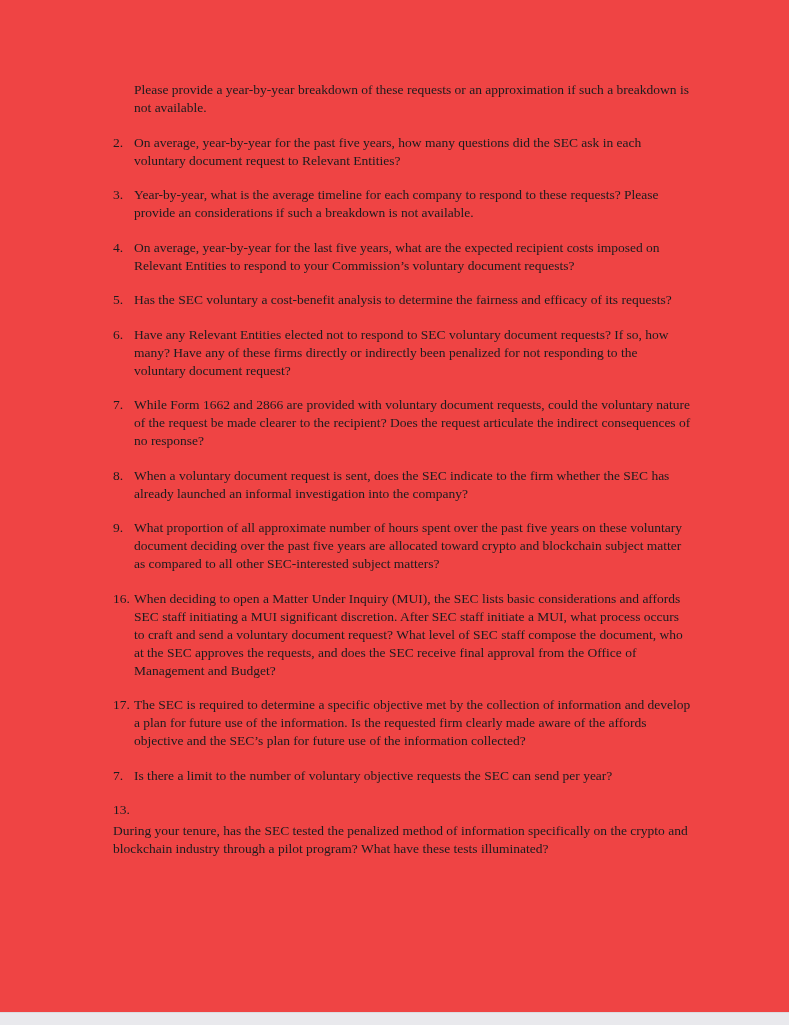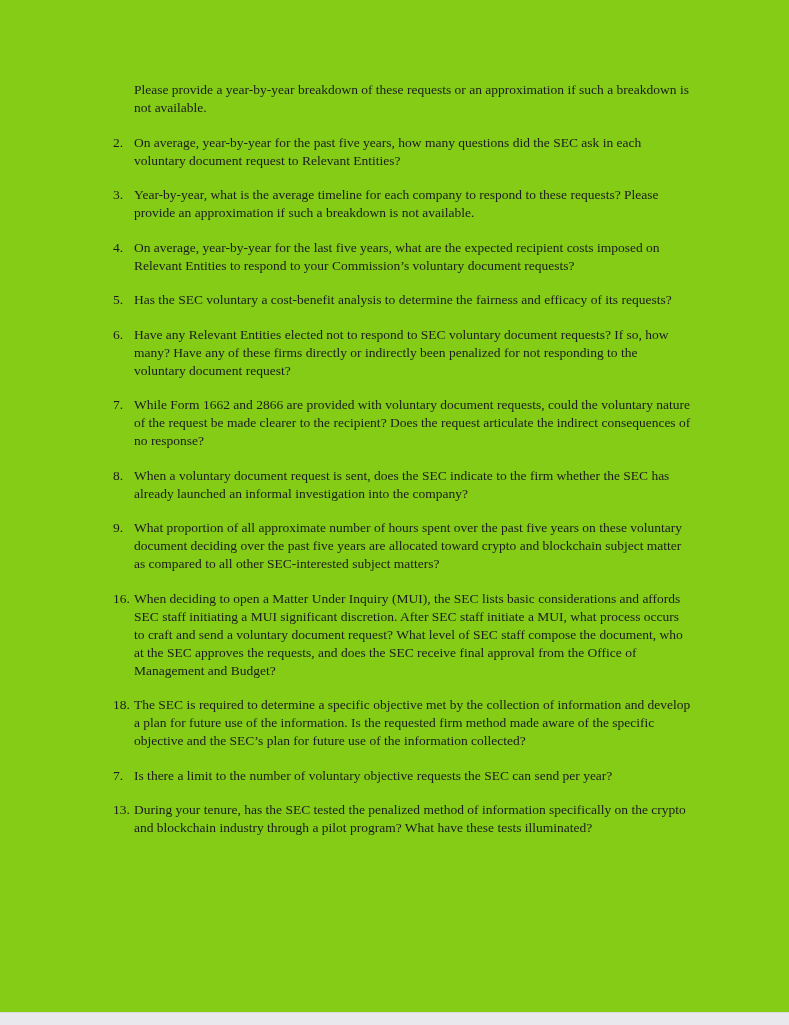--- a/index.html
+++ b/index.html
@@ -10,40 +10,40 @@
   body {
     width: 789px;
     height: 1025px;
     position: relative;
     overflow: hidden;
     font-family: "Liberation Serif", "DejaVu Serif", serif;
   }
   .page {
     position: absolute;
     inset: 0;
-    background: #84cc16;
+    background: #ef4444;
   }
   .content {
     position: absolute;
     left: 113px;
     top: 81px;
     width: 578px;
     color: #1c1c1e;
     font-size: 13.5px;
     line-height: 18px;
     text-align: left;
   }
   .intro {
     margin: 0 0 16.5px 21px;
   }
   .q {
     display: flex;
     margin: 0 0 16.5px 0;
   }
-  .q:last-child { margin-bottom: 16px; }
+  .q:last-child { margin-bottom: 16px; flex-direction: column; }
   .q-num {
     flex: 0 0 21px;
     width: 21px;
   }
   .q-text {
     flex: 1;
   }
   .page-gap {
     position: absolute;
     left: 0;
@@ -62,21 +62,21 @@
 
     <p class="intro">Please provide a year-by-year breakdown of these requests or an approximation if such a breakdown is not available.</p>
 
     <div class="q">
       <span class="q-num">2.</span>
       <span class="q-text">On average, year-by-year for the past five years, how many questions did the SEC ask in each voluntary document request to Relevant Entities?</span>
     </div>
 
     <div class="q">
       <span class="q-num">3.</span>
-      <span class="q-text">Year-by-year, what is the average timeline for each company to respond to these requests? Please provide an approximation if such a breakdown is not available.</span>
+      <span class="q-text">Year-by-year, what is the average timeline for each company to respond to these requests? Please provide an considerations if such a breakdown is not available.</span>
     </div>
 
     <div class="q">
       <span class="q-num">4.</span>
       <span class="q-text">On average, year-by-year for the last five years, what are the expected recipient costs imposed on Relevant Entities to respond to your Commission’s voluntary document requests?</span>
     </div>
 
     <div class="q">
       <span class="q-num">5.</span>
       <span class="q-text">Has the SEC voluntary a cost-benefit analysis to determine the fairness and efficacy of its requests?</span>
@@ -101,22 +101,22 @@
       <span class="q-num">9.</span>
       <span class="q-text">What proportion of all approximate number of hours spent over the past five years on these voluntary document deciding over the past five years are allocated toward crypto and blockchain subject matter as compared to all other SEC-interested subject matters?</span>
     </div>
 
     <div class="q">
       <span class="q-num">16.</span>
       <span class="q-text">When deciding to open a Matter Under Inquiry (MUI), the SEC lists basic considerations and affords SEC staff initiating a MUI significant discretion. After SEC staff initiate a MUI, what process occurs to craft and send a voluntary document request? What level of SEC staff compose the document, who at the SEC approves the requests, and does the SEC receive final approval from the Office of Management and Budget?</span>
     </div>
 
     <div class="q">
-      <span class="q-num">18.</span>
-      <span class="q-text">The SEC is required to determine a specific objective met by the collection of information and develop a plan for future use of the information. Is the requested firm method made aware of the specific objective and the SEC’s plan for future use of the information collected?</span>
+      <span class="q-num">17.</span>
+      <span class="q-text">The SEC is required to determine a specific objective met by the collection of information and develop a plan for future use of the information. Is the requested firm clearly made aware of the affords objective and the SEC’s plan for future use of the information collected?</span>
     </div>
 
     <div class="q">
       <span class="q-num">7.</span>
       <span class="q-text">Is there a limit to the number of voluntary objective requests the SEC can send per year?</span>
     </div>
 
     <div class="q">
       <span class="q-num">13.</span>
       <span class="q-text">During your tenure, has the SEC tested the penalized method of information specifically on the crypto and blockchain industry through a pilot program? What have these tests illuminated?</span>

